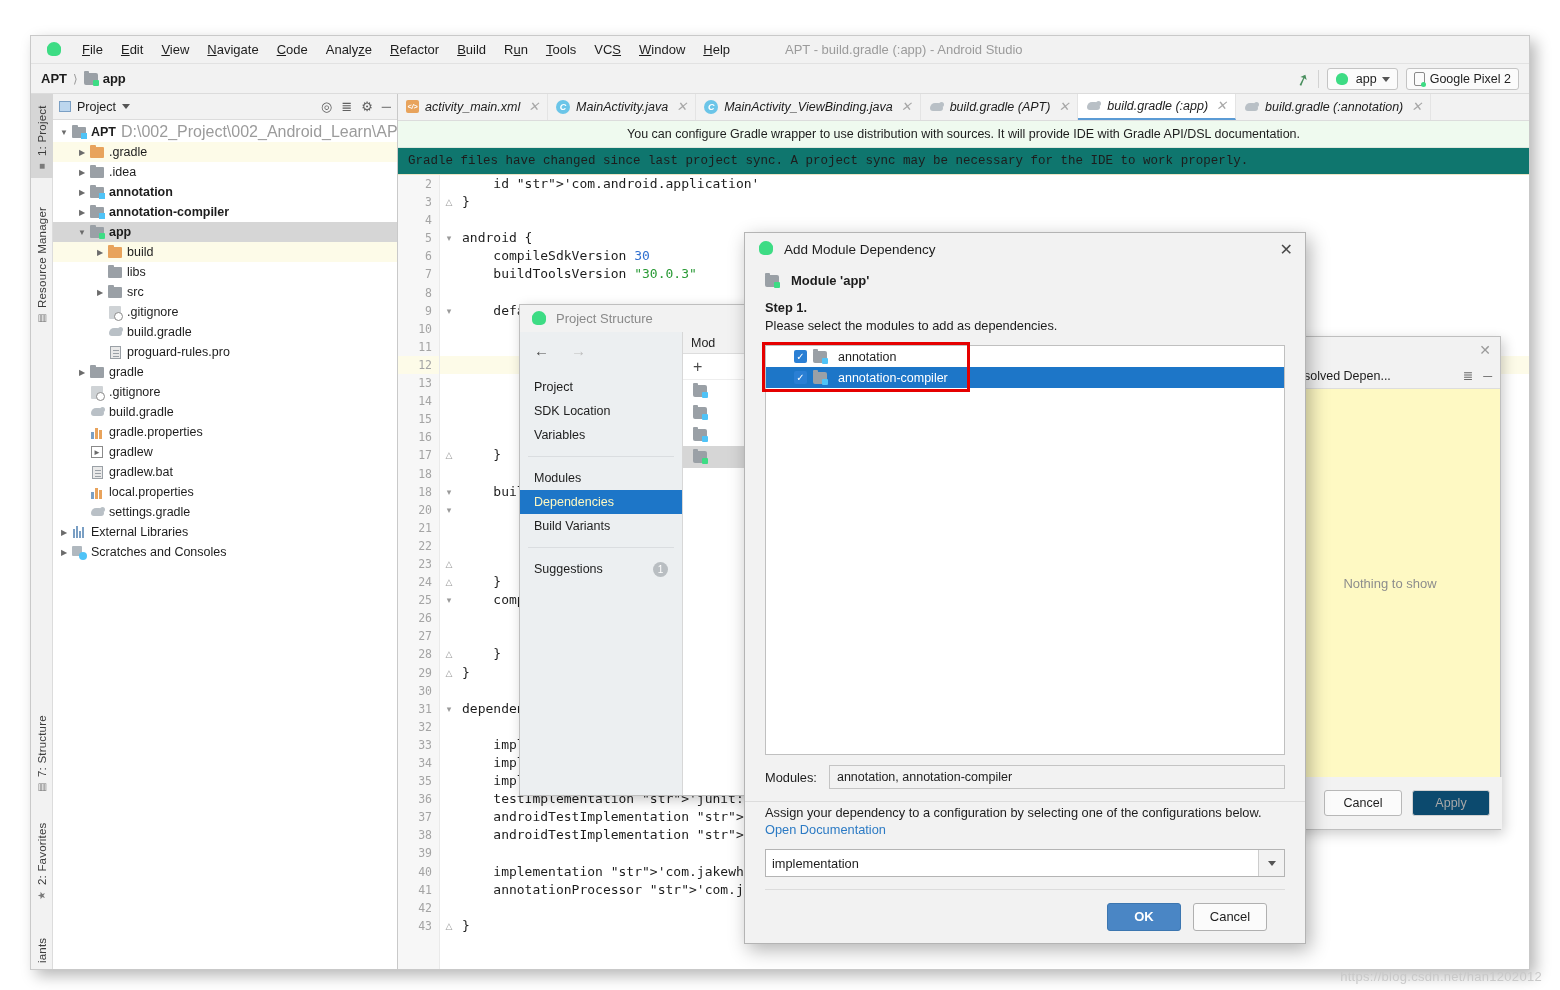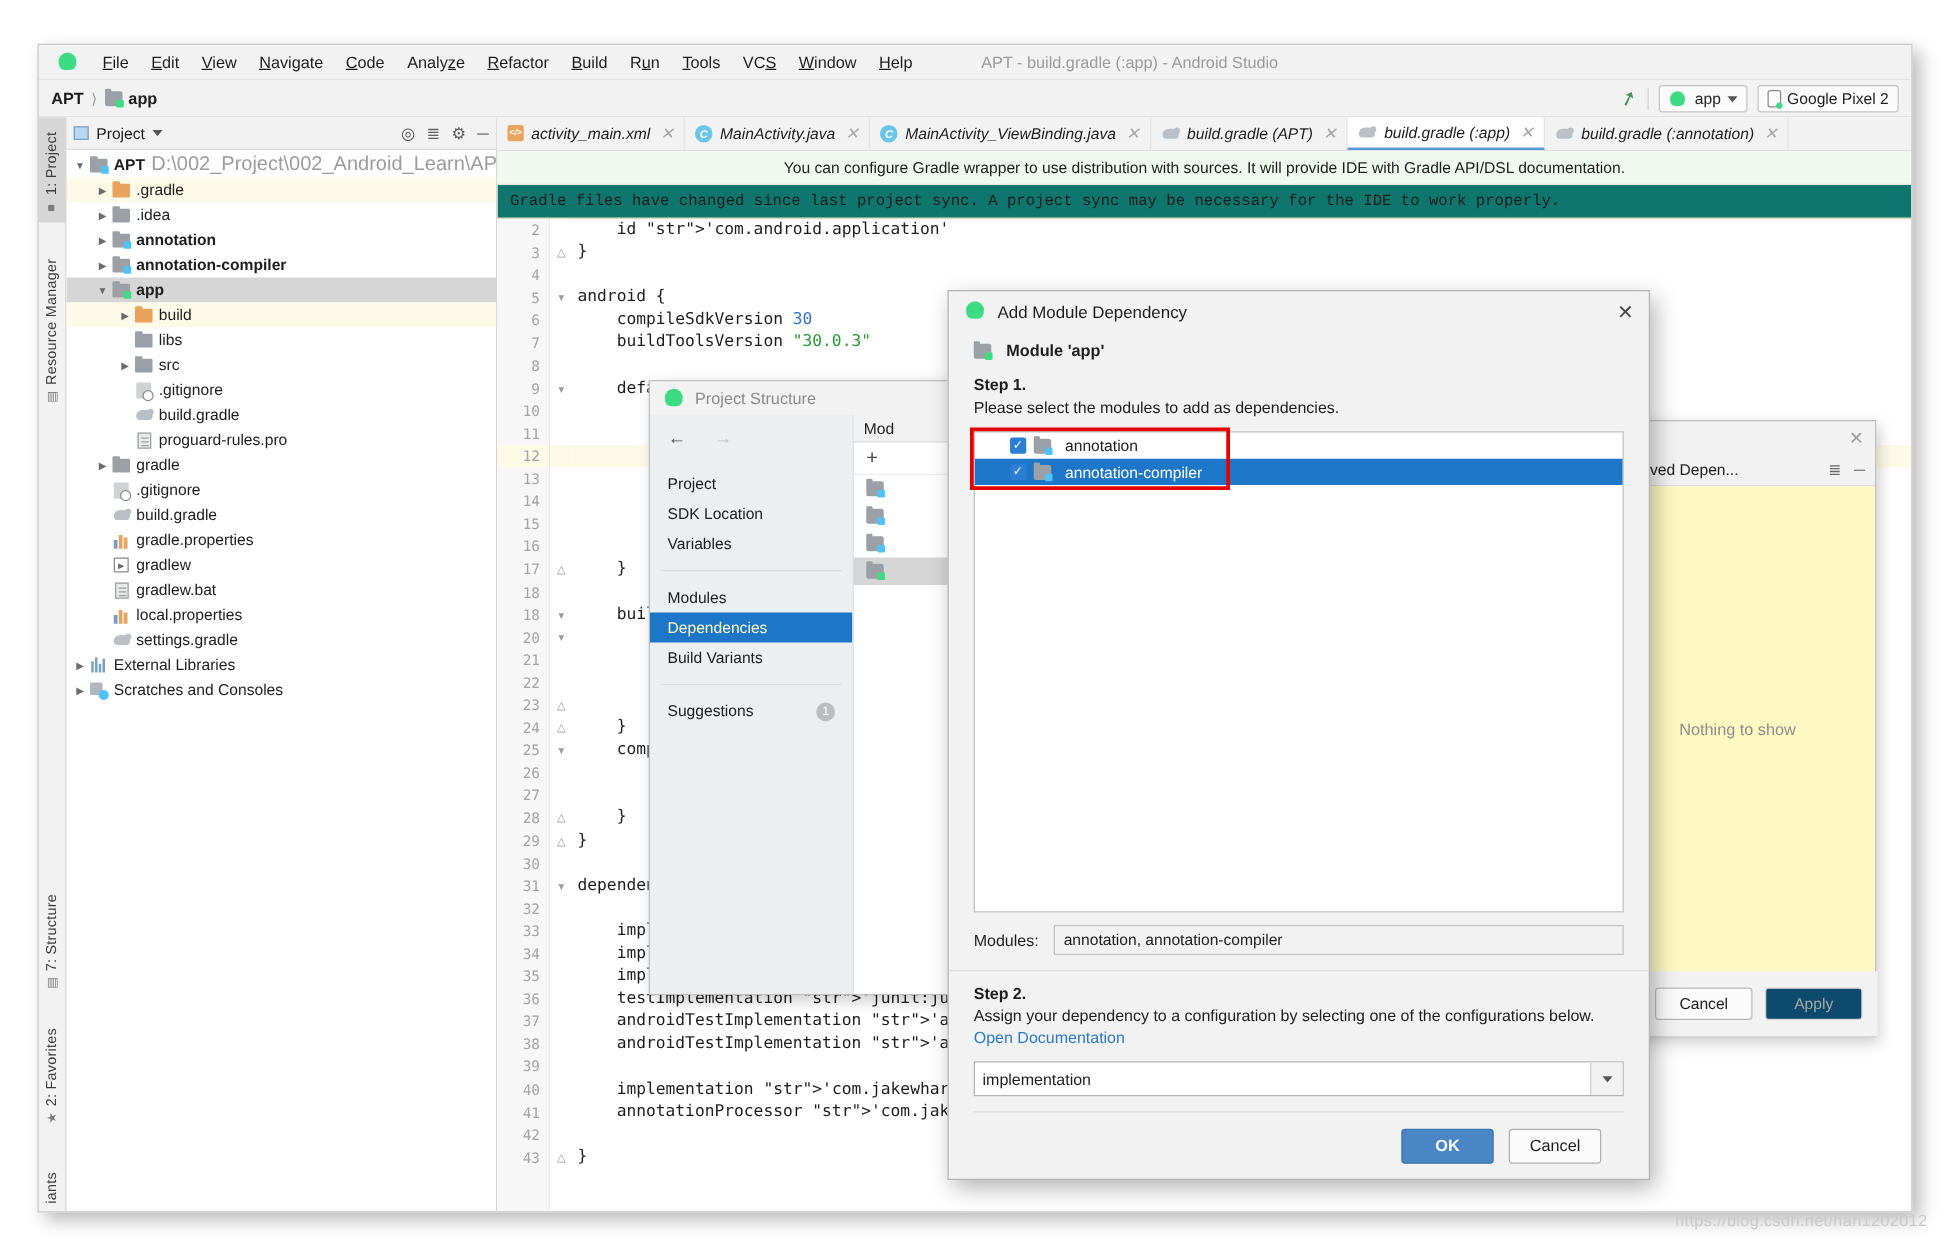--- a/index.html
+++ b/index.html
@@ -197,21 +197,21 @@
              display:flex; align-items:center; justify-content:flex-end; gap:10px; padding-right:12px;}
   .btn { height:26px; min-width:78px; border:1px solid #b8b8b8; background:#fbfbfb; border-radius:3px;
          font-size:12.5px; color:#1d1d1d; display:flex; align-items:center; justify-content:center; }
   .btn.disabled { color:#a8a8a8; background:#0c4a6e; border-color:#d2d2d2;text-align:right;}
   .blue-strip { position:absolute; left:-18px; top:97px; width:18px; height:30px; background:#1d76c8; }
 
   
   .amd {
     position:absolute; left:713px; top:196px; width:562px; height:712px;
     background:#f2f2f2; border:1px solid #b4b4b4; box-shadow:4px 6px 18px rgba(0,0,0,.3);
-    display:flex; flex-direction:column;margin-left:14px;
+    display:flex; flex-direction:column;
   }
   .amd-title { height:32px; display:flex; align-items:center; padding:0 12px; font-size:13.5px; color:#1d1d1d; position:relative;}
   .amd-title .x { position:absolute; right:12px; top:7px; color:#4a4a4a; font-size:16px;}
   .amd-inner { padding: 4px 20px 0 20px; flex:1; display:flex; flex-direction:column;}
   .amd-mod { display:flex; align-items:center; gap:7px; font-size:13px; font-weight:bold; color:#1d1d1d; margin: 4px 0 12px 0;}
   .amd-step { font-size:12.8px; font-weight:bold; color:#1d1d1d; }
   .amd-sub { font-size:12.8px; color:#1d1d1d; margin-top:3px; }
   .amd-list { margin-top:12px; flex:1; background:#fff; border:1px solid #c0c0c0; position:relative; }
   .amd-row { height:21px; display:flex; align-items:center; padding-left:28px; gap:6px; font-size:12.5px; color:#1d1d1d;}
   .amd-row.sel { background:#1d76c8; color:#fff; }
@@ -856,21 +856,20 @@
           <div class="redbox"></div>
         </div>
 
         <div class="amd-modules">
           <span class="lb">Modules:</span>
           <span class="amd-field">annotation, annotation-compiler</span>
         </div>
 
         <div class="amd-hr"></div>
 
-        <div class="amd-step" style="margin-top:10px;">Step 2.</div>
         <div class="amd-sub">Assign your dependency to a configuration by selecting one of the configurations below.</div>
         <div class="amd-link">Open Documentation</div>
 
         <div class="amd-select">
           <span>implementation</span>
           <span class="arrowbox">
               <span class="caret"></span>
             </span>
         </div>
 

